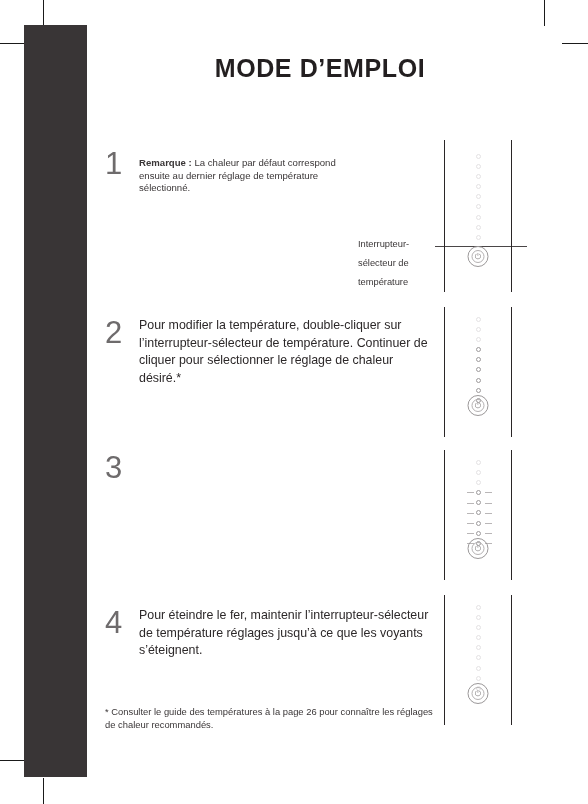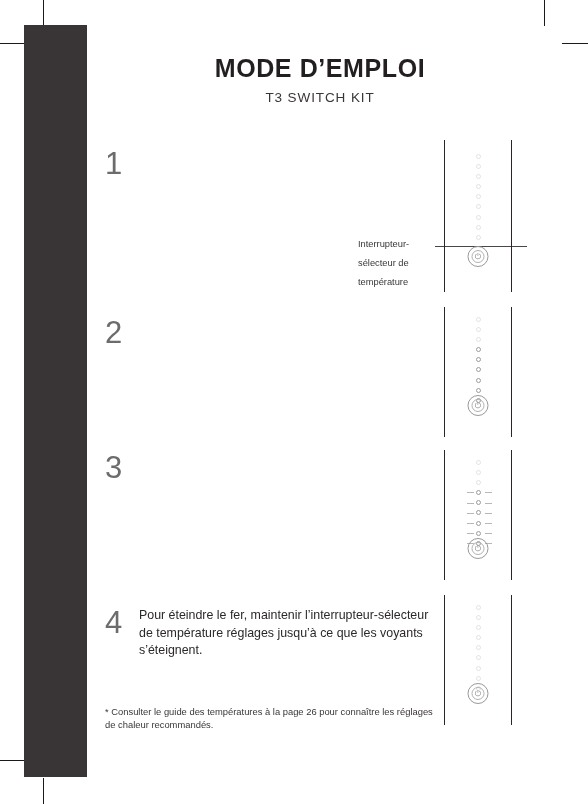--- a/index.html
+++ b/index.html
@@ -221,37 +221,40 @@
   <div class="crop crop-h" style="left:562px; top:43px;"></div>
   <div class="crop crop-v" style="left:43px; top:778px;"></div>
   <div class="crop crop-h" style="left:0; top:760px;"></div>
 
   <div id="dark-bar"></div>
 
   <div id="content">
 
     <div id="header">
       <div id="main-title">MODE D’EMPLOI</div>
-      <div id="sub-title">T3 SWITCH KIT</div>
     </div>
 
     <div class="step" style="top:93px;">
       <div class="step-left">
         <div class="step-num">1</div>
         <div class="step-body">
+          <div class="note"><b>Remarque :</b><span> La chaleur par défaut correspond ensuite au dernier réglage de température sélectionné.</span></div>
         </div>
       </div>
     </div>
 
     <div id="callout">Interrupteur-sélecteur de température</div>
     <div id="callout-line"></div>
 
     <div class="step" style="top:262px;">
       <div class="step-left">
         <div class="step-num">2</div>
+        <div class="step-body">
+          <div class="step-text">Pour modifier la température, double-cliquer sur l’interrupteur-sélecteur de température. Continuer de cliquer pour sélectionner le réglage de chaleur désiré.*</div>
+        </div>
       </div>
     </div>
 
     <div class="step" style="top:397px;">
       <div class="step-left">
         <div class="step-num">3</div>
       </div>
     </div>
 
     <div class="step" style="top:552px;">

